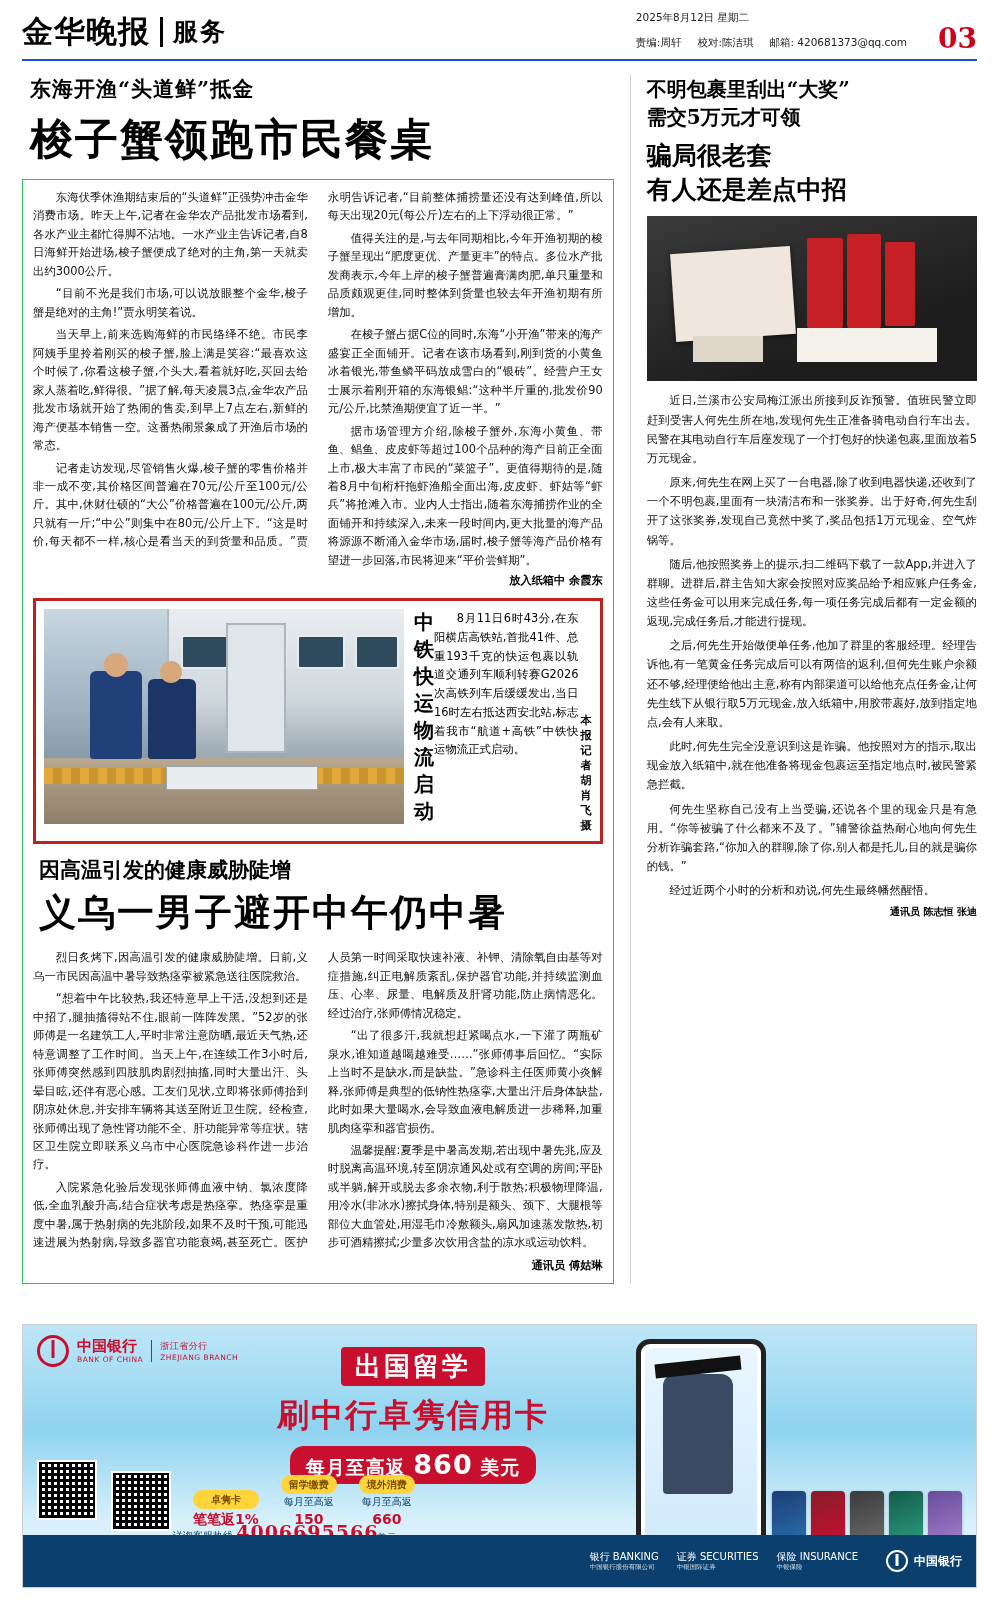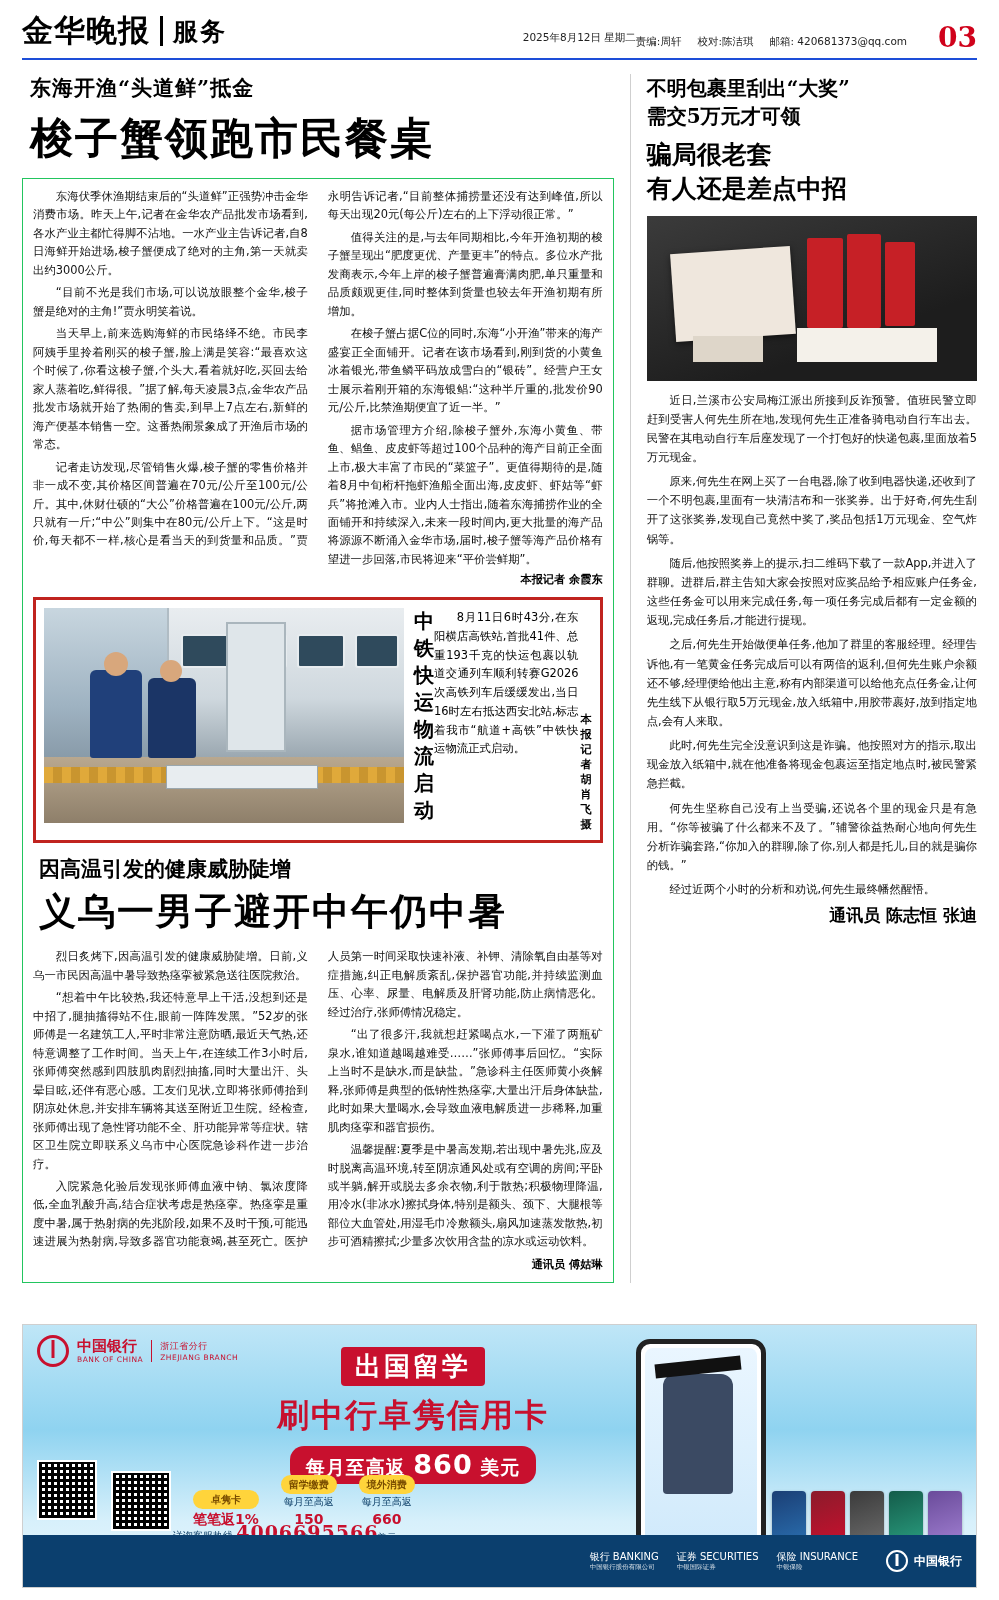--- a/index.html
+++ b/index.html
@@ -9,21 +9,21 @@
     color:#000;overflow:hidden;position:relative;
   }
   .page{width:999px;height:1600px;position:relative;box-sizing:border-box;padding:0 22px;}
 
   
   .masthead{display:flex;align-items:flex-end;justify-content:space-between;padding:10px 0 6px 0;border-bottom:2px solid #1d4ed8;}
   .mast-left{display:flex;align-items:center;gap:10px;}
   .mast-title{font-family:"DejaVu Serif","Liberation Serif",serif;font-weight:bold;font-size:31px;letter-spacing:1px;}
   .mast-bar{width:3px;height:30px;background:#000;}
   .mast-sub{font-family:"DejaVu Serif","Liberation Serif",serif;font-size:25px;font-weight:bold;letter-spacing:2px;}
-  .mast-right{display:flex;align-items:center;font-size:10.5px;color:#222;line-height:1.5;padding-bottom:2px;}
+  .mast-right{display:flex;flex-direction:column;align-items:flex-start;font-size:10.5px;color:#222;line-height:1.5;padding-bottom:2px;}
   .mast-meta-row{display:flex;align-items:flex-end;gap:19px;}
   .mast-credits{display:flex;gap:16px;}
   .pageno{color:#d0021b;font-family:"DejaVu Serif","Liberation Serif",serif;font-size:28px;font-weight:bold;line-height:0.9;margin-left:12px;}
 
   
   .content{display:flex;gap:16px;padding-top:14px;}
   .col-left{width:600px;}
   .col-right{width:335px;border-left:1px solid #cfcfcf;padding-left:16px;}
 
   
@@ -59,21 +59,21 @@
   
   .r-kicker{font-family:"DejaVu Serif","Liberation Serif",serif;font-size:20px;font-weight:bold;line-height:1.4;}
   .r-headline{font-family:"DejaVu Serif","Liberation Serif",serif;font-size:25px;font-weight:bold;line-height:1.35;margin:8px 0 10px 0;}
   .r-photo{width:100%;height:165px;position:relative;overflow:hidden;background:#2a2a2a;margin-bottom:10px;}
   .rp-bg{position:absolute;inset:0;background:linear-gradient(160deg,#3b3b3b 0%,#1d1d1d 70%);}
   .rp-env{position:absolute;left:26px;top:34px;width:120px;height:88px;background:#efe7dd;transform:rotate(-4deg);box-shadow:0 2px 6px rgba(0,0,0,.5);}
   .rp-card{position:absolute;background:#c62026;border-radius:2px;}
   .rp-white{position:absolute;background:#f4f1ea;}
   .r-body{font-size:11.4px;line-height:1.68;text-align:justify;color:#111;}
   .r-body p{margin:0 0 5px 0;text-indent:2em;}
-  .r-by{text-align:right;font-size:17px;font-weight:bold;margin-top:0;}
+  .r-by{text-align:right;font-size:10px;font-weight:bold;margin-top:0;}
 
   
   .ad{position:absolute;left:22px;right:22px;bottom:12px;height:262px;border:1px solid #cfcfcf;overflow:hidden;
       background:linear-gradient(180deg,#bfe6f7 0%,#8fd3f0 40%,#d7f0fb 75%,#eaf7fd 100%);}
   .ad-top{position:absolute;left:14px;top:10px;display:flex;align-items:center;gap:8px;}
   .boc-logo{width:26px;height:26px;border-radius:50%;border:3px solid #c8102e;position:relative;}
   .boc-logo:before{content:"";position:absolute;left:50%;top:2px;width:3px;height:18px;background:#c8102e;transform:translateX(-50%);}
   .boc-name{font-family:"DejaVu Serif","Liberation Serif",serif;font-size:15px;font-weight:bold;color:#c8102e;line-height:1.1;}
   .boc-sub{font-size:7.5px;color:#c8102e;letter-spacing:.5px;}
   .ad-center{position:absolute;left:225px;top:22px;width:330px;text-align:center;}
@@ -142,21 +142,21 @@
       <div class="boxed">
         <div class="cols2">
           <p>东海伏季休渔期结束后的“头道鲜”正强势冲击金华消费市场。昨天上午,记者在金华农产品批发市场看到,各水产业主都忙得脚不沾地。一水产业主告诉记者,自8日海鲜开始进场,梭子蟹便成了绝对的主角,第一天就卖出约3000公斤。</p>
           <p>“目前不光是我们市场,可以说放眼整个金华,梭子蟹是绝对的主角!”贾永明笑着说。</p>
           <p>当天早上,前来选购海鲜的市民络绎不绝。市民李阿姨手里拎着刚买的梭子蟹,脸上满是笑容:“最喜欢这个时候了,你看这梭子蟹,个头大,看着就好吃,买回去给家人蒸着吃,鲜得很。”据了解,每天凌晨3点,金华农产品批发市场就开始了热闹的售卖,到早上7点左右,新鲜的海产便基本销售一空。这番热闹景象成了开渔后市场的常态。</p>
           <p>记者走访发现,尽管销售火爆,梭子蟹的零售价格并非一成不变,其价格区间普遍在70元/公斤至100元/公斤。其中,休财仕硕的“大公”价格普遍在100元/公斤,两只就有一斤;“中公”则集中在80元/公斤上下。“这是时价,每天都不一样,核心是看当天的到货量和品质。”贾永明告诉记者,“目前整体捕捞量还没有达到峰值,所以每天出现20元(每公斤)左右的上下浮动很正常。”</p>
           <p>值得关注的是,与去年同期相比,今年开渔初期的梭子蟹呈现出“肥度更优、产量更丰”的特点。多位水产批发商表示,今年上岸的梭子蟹普遍膏满肉肥,单只重量和品质颇观更佳,同时整体到货量也较去年开渔初期有所增加。</p>
           <p>在梭子蟹占据C位的同时,东海“小开渔”带来的海产盛宴正全面铺开。记者在该市场看到,刚到货的小黄鱼冰着银光,带鱼鳞平码放成雪白的“银砖”。经营户王女士展示着刚开箱的东海银鲳:“这种半斤重的,批发价90元/公斤,比禁渔期便宜了近一半。”</p>
           <p>据市场管理方介绍,除梭子蟹外,东海小黄鱼、带鱼、鲳鱼、皮皮虾等超过100个品种的海产目前正全面上市,极大丰富了市民的“菜篮子”。更值得期待的是,随着8月中旬桁杆拖虾渔船全面出海,皮皮虾、虾姑等“虾兵”将抢滩入市。业内人士指出,随着东海捕捞作业的全面铺开和持续深入,未来一段时间内,更大批量的海产品将源源不断涌入金华市场,届时,梭子蟹等海产品价格有望进一步回落,市民将迎来“平价尝鲜期”。</p>
         </div>
-        <div class="byline">本报记者 余霞东</div>
+        <div class="byline">放入纸箱中 余霞东</div>
 
         <div class="photobox">
           <div class="photo">
             <div class="ph-sky"></div>
             <div class="ph-train">
               <div class="ph-win" style="left:12px;top:26px;width:44px;height:30px;"></div>
               <div class="ph-win" style="left:70px;top:26px;width:44px;height:30px;"></div>
               <div class="ph-win" style="left:128px;top:26px;width:44px;height:30px;"></div>
               <div class="ph-win" style="left:186px;top:26px;width:40px;height:30px;"></div>
             </div>

